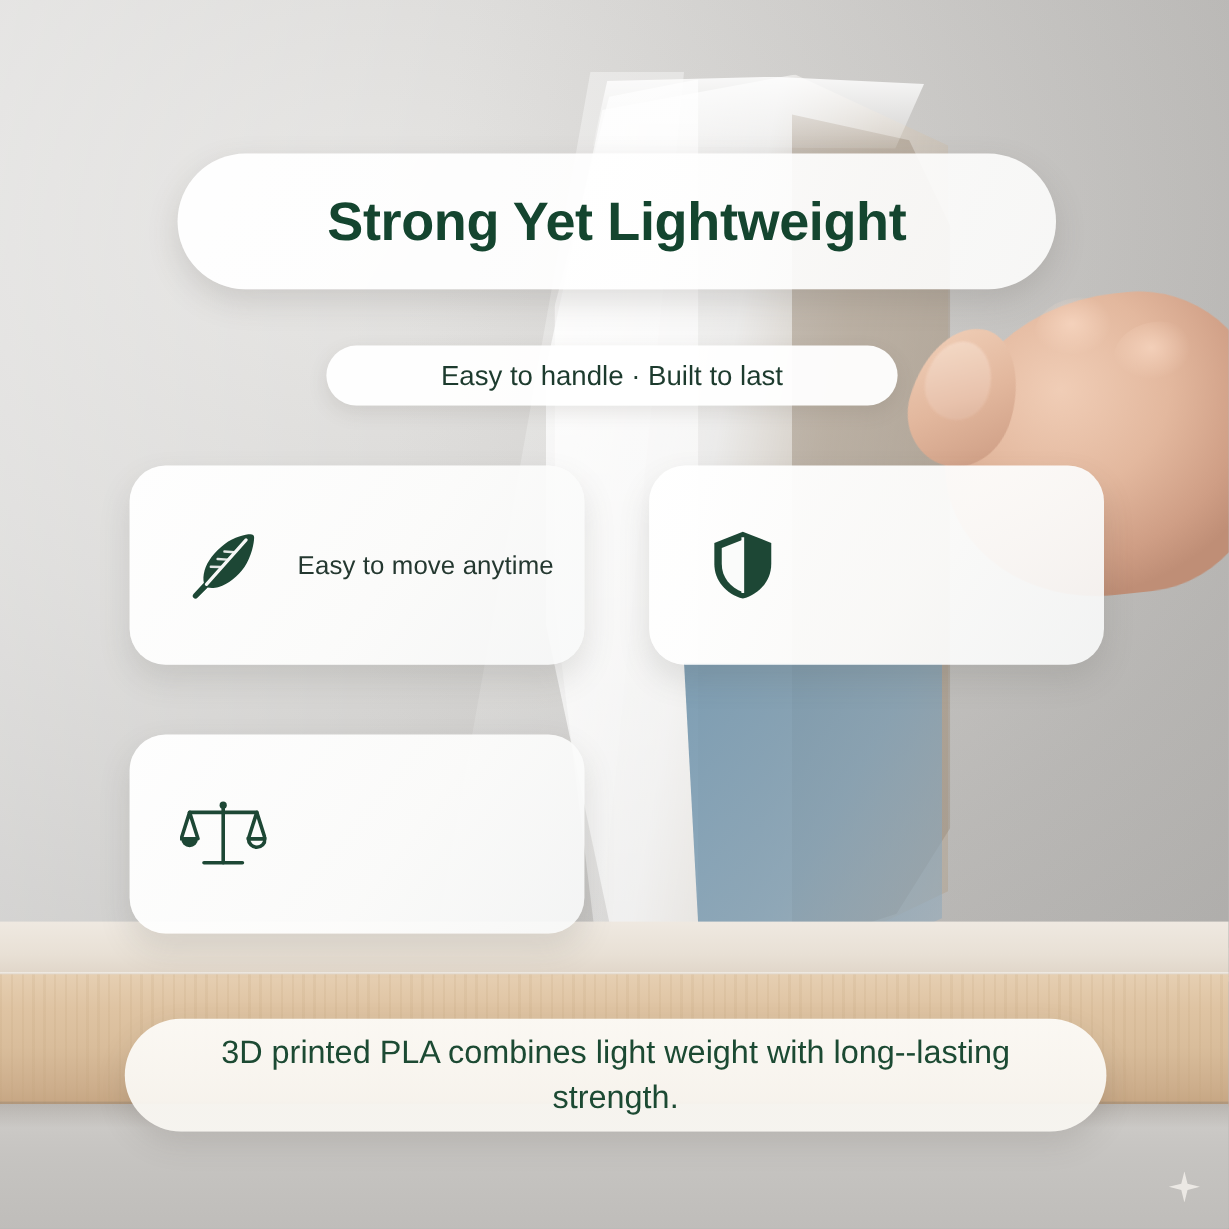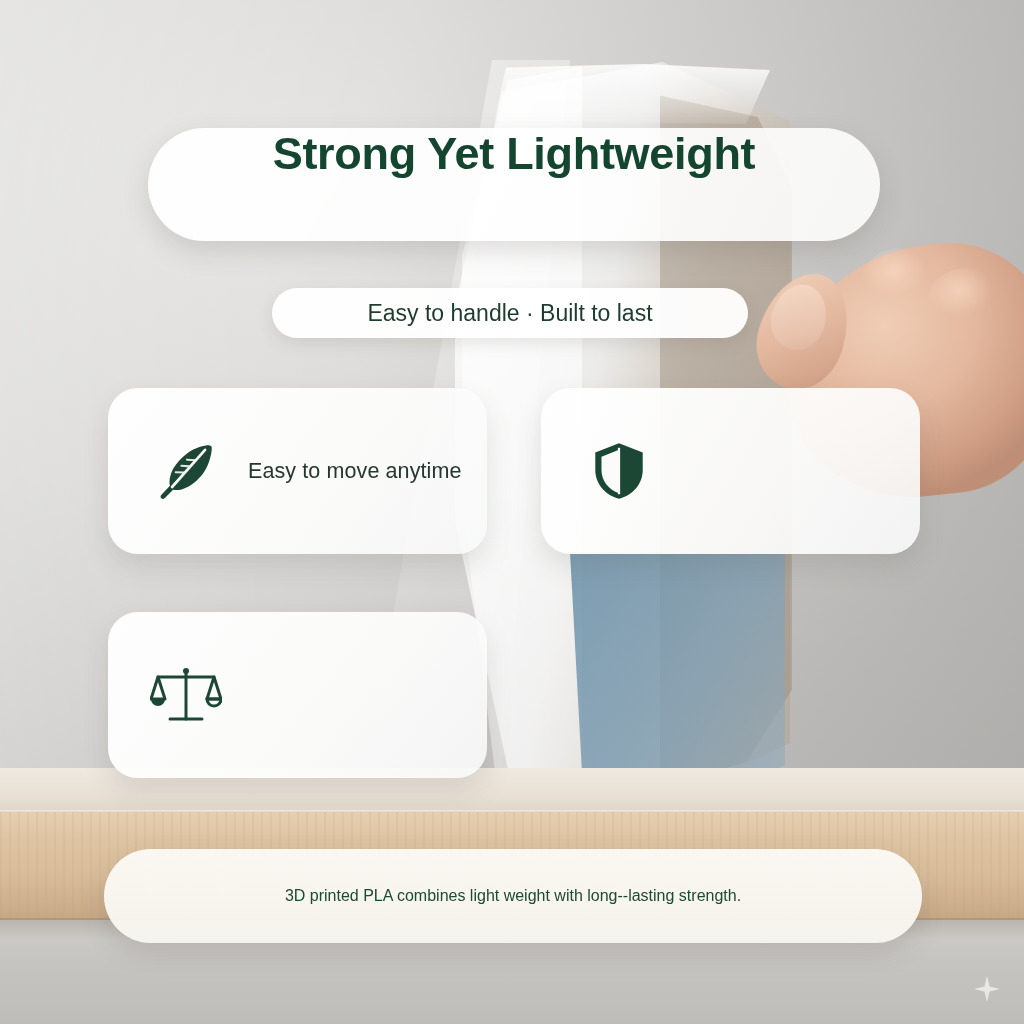--- a/index.html
+++ b/index.html
@@ -159,21 +159,21 @@
   }
 
   
   .pill-title {
     position: absolute;
     left: 148px; top: 128px;
     width: 732px; height: 113px;
     border-radius: 60px;
     background: linear-gradient(120deg, rgba(255,255,255,0.97) 0%, rgba(255,255,255,0.93) 45%, rgba(252,252,251,0.90) 100%);
     box-shadow: 0 10px 26px rgba(90,85,80,0.18);
-    display: flex; justify-content: center;
+    display: flex; align-items: center; justify-content: center;
   }
   .title-text {
     font-size: 45px;
     font-weight: 700;
     letter-spacing: -0.3px;
     color: #14452f;
     white-space: nowrap;
   }
 
   .pill-subtitle {
@@ -231,21 +231,21 @@
     width: 818px; height: 94px;
     border-radius: 52px;
     background: linear-gradient(180deg, rgba(252,250,246,0.96), rgba(248,246,241,0.94));
     box-shadow: 0 10px 24px rgba(90,85,80,0.17);
     display: flex; align-items: center; justify-content: center;
     text-align: center;
     padding: 0 46px;
     box-sizing: border-box;
   }
   .footer-text {
-    font-size: 16px;
+    font-size: 27px;
     line-height: 1.38;
     color: #1c4a33;
   }
 </style>
 </head>
 <body>
 
 <div id="stage">
 
   <div class="bg-wall"></div>

